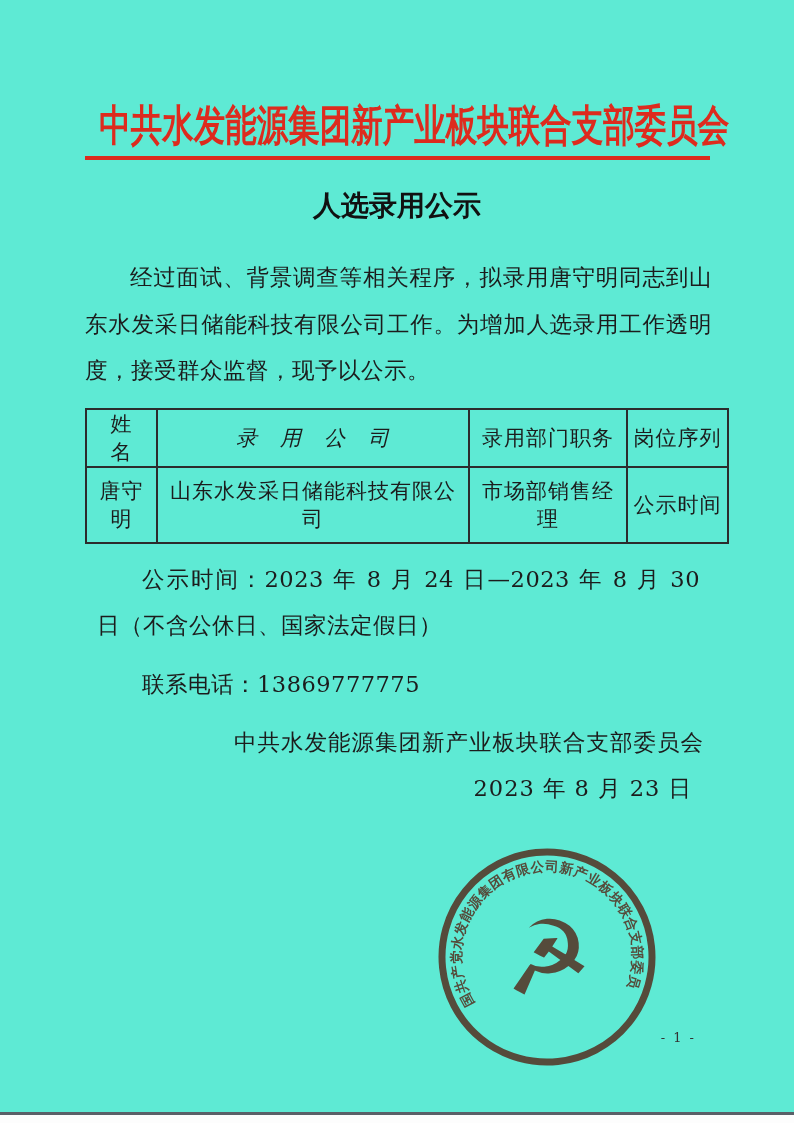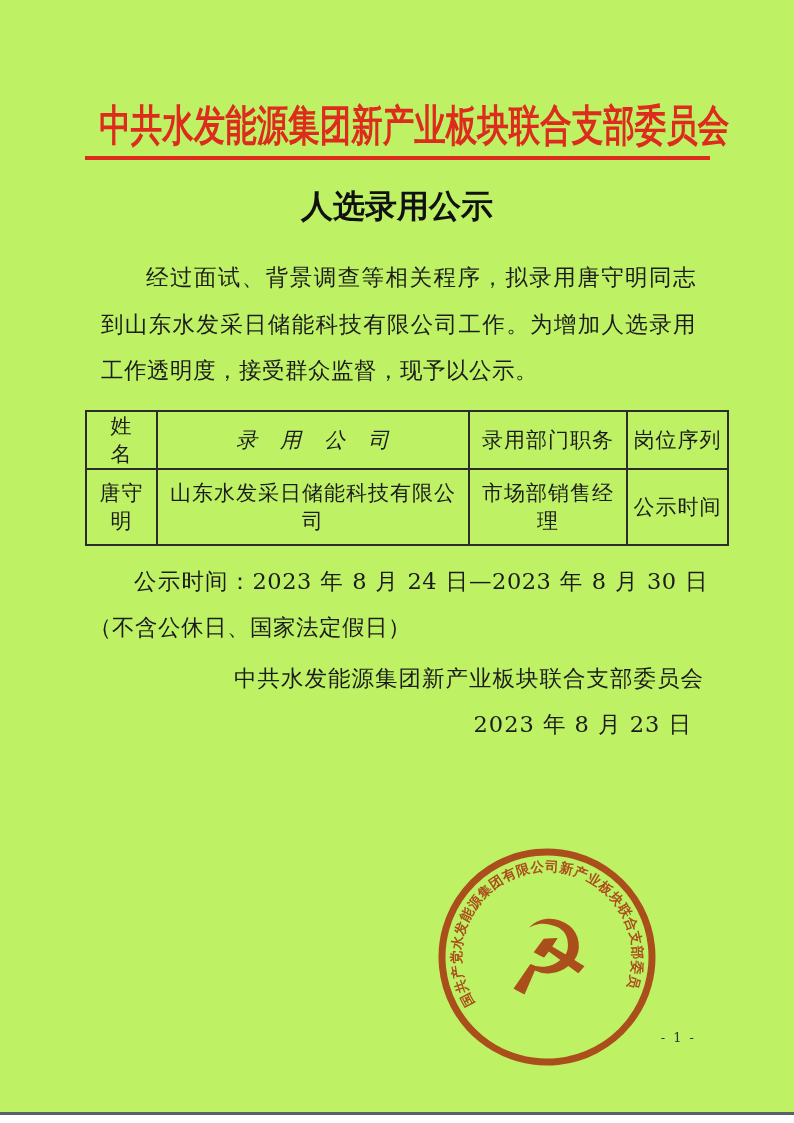--- a/index.html
+++ b/index.html
@@ -4,21 +4,21 @@
 <style>
   html, body {
     margin: 0;
     padding: 0;
     background: #ffffff;
   }
   .page {
     position: relative;
     width: 794px;
     height: 1123px;
-    background: #bef264;
+    background: #5eead4;
     overflow: hidden;
     font-family: "DejaVu Serif", "Liberation Serif", serif;
     color: #1c1c1c;
   }
   .org-title {
     margin-top: 100px;
     text-align: center;
     font-size: 42px;
     font-weight: bold;
     color: #dd2b1e;
@@ -29,33 +29,33 @@
     line-height: 52px;
   }
   .red-divider {
     margin: 4px 84px 0 85px;
     height: 4px;
     background: #dd2b1e;
   }
   .doc-title {
     margin-top: 24px;
     text-align: center;
-    font-size: 32px;
+    font-size: 28px;
     font-weight: bold;
     color: #111;
     line-height: 44px;
   }
   .body-text {
     margin: 0 82px 0 85px;
     font-size: 22.5px;
     line-height: 46.5px;
     text-align: justify;
     letter-spacing: 0.5px;
   }
-  .para { text-indent: 2em; margin: 16px; }
+  .para { text-indent: 2em; margin: 0; }
   .para-intro { margin-top: 26px; }
   .para-objection { margin-top: 22px; }
   .hire-table {
     margin: 14px 0 12px 85px;
     border-collapse: collapse;
     table-layout: fixed;
     font-size: 21px;
   }
   .hire-table td {
     border: 2px solid #2c2c2c;
@@ -63,21 +63,21 @@
     vertical-align: middle;
     padding: 0 2px;
     letter-spacing: 1px;
   }
   .hire-table .hdr-row td { height: 39px; }
   .hire-table .data-row td { height: 74px; }
   .col-name { width: 65px; }
   .col-company { width: 306px; font-style: italic; }
   .col-dept { width: 152px; }
   .col-seq { width: 95px; border-radius: 11px; }
-  .contact-line { text-indent: 2em; margin: 4px; }
+  .contact-line { text-indent: 2em; margin: 12px; }
   .signature-block {
     margin: 0 82px 0 85px;
     font-size: 22.5px;
     line-height: 46px;
     text-align: right;
   }
   .signature-org { padding-right: 8px; letter-spacing: 1px; }
   .signature-date { padding-right: 20px; letter-spacing: 1px; }
   .page-number {
     position: absolute;
@@ -142,20 +142,21 @@
         <td>唐守明</td>
         <td>山东水发采日储能科技有限公司</td>
         <td>市场部销售经理</td>
         <td>公示时间</td>
       </tr>
     </tbody>
   </table>
 
   <div class="body-text">
     <p class="contact-line">公示时间：2023 年 8 月 24 日—2023 年 8 月 30 日（不含公休日、国家法定假日）</p>
+    <p class="contact-line">联系电话：13869777775</p>
   </div>
 
   <div class="signature-block">
     <div class="signature-org">中共水发能源集团新产业板块联合支部委员会</div>
     <div class="signature-date">2023 年 8 月 23 日</div>
   </div>
 
   <svg class="seal" viewBox="0 0 234 234" xmlns="http://www.w3.org/2000/svg">
     <circle cx="117" cy="117" r="105" fill="none" stroke="#e02c1e" stroke-width="7"></circle>
     <defs>

